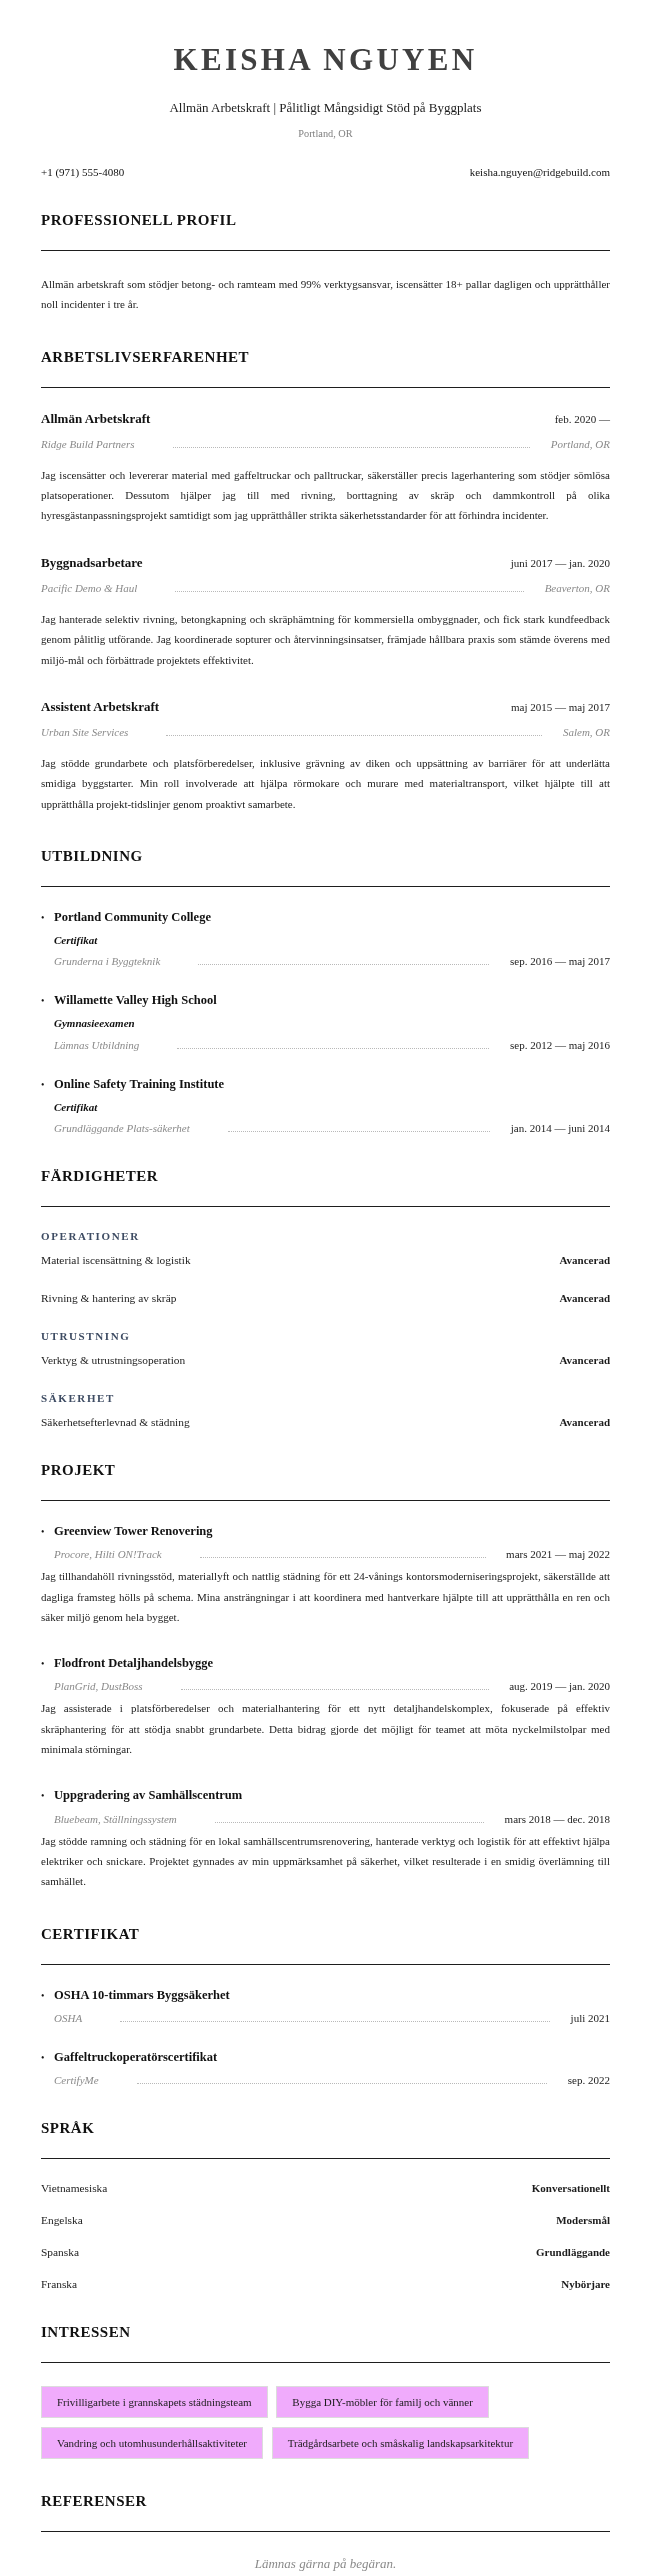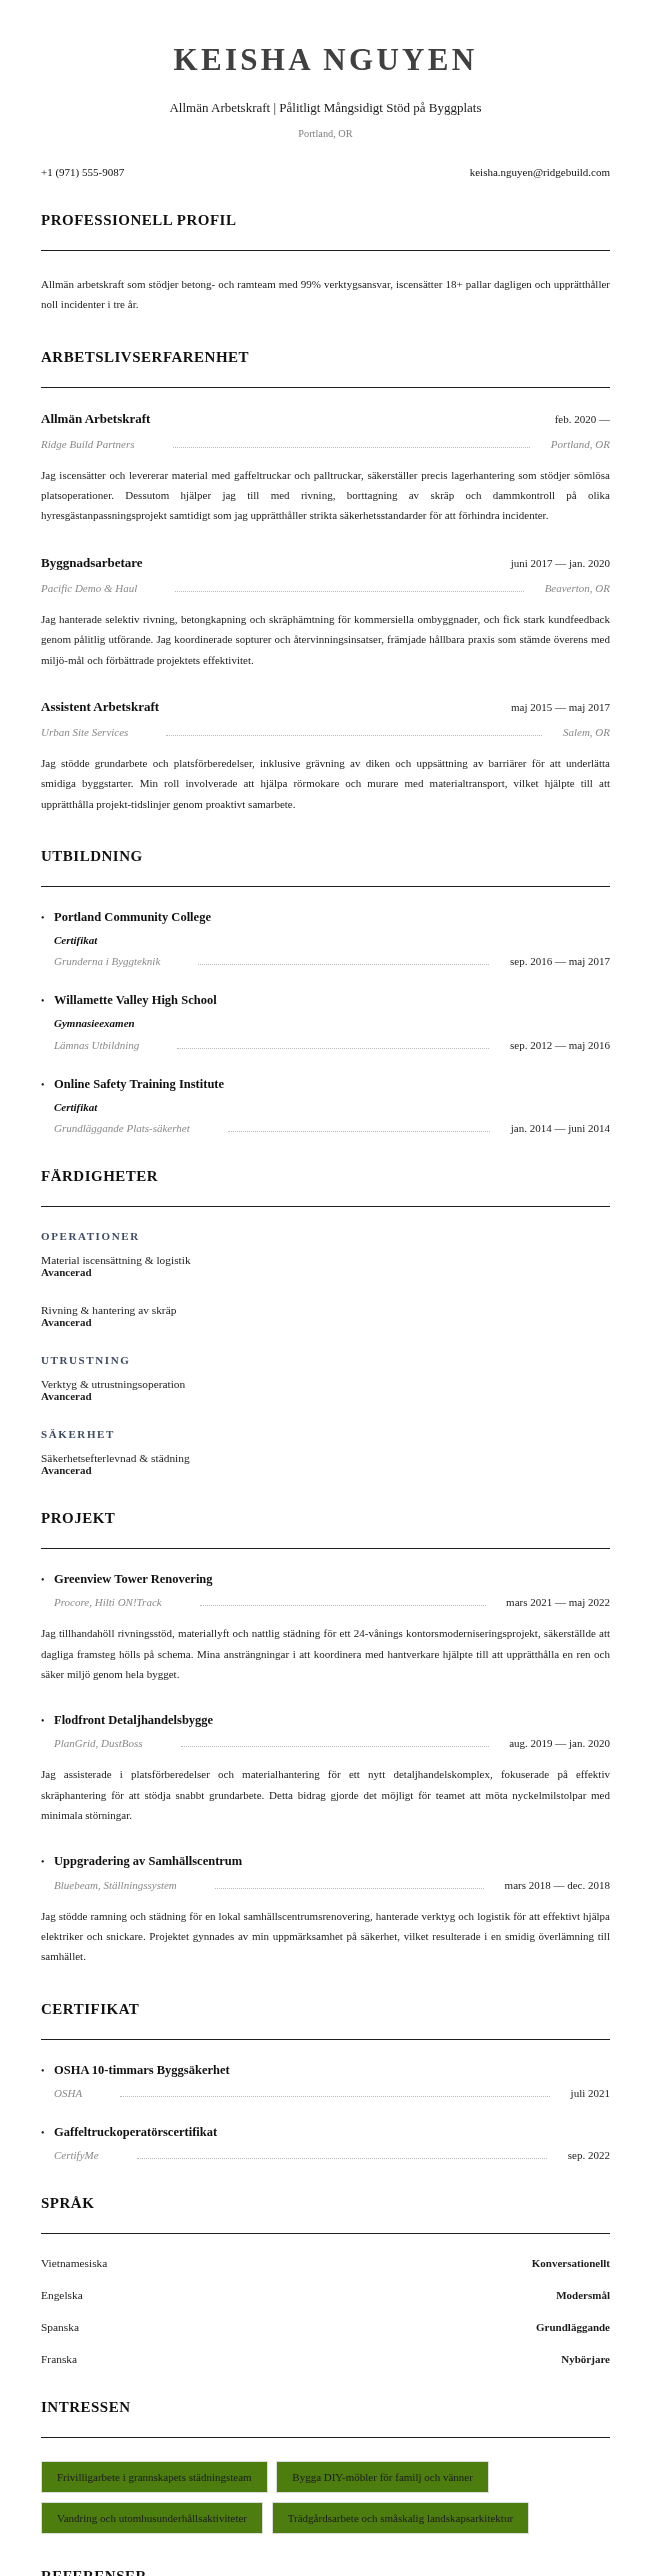--- a/index.html
+++ b/index.html
@@ -50,56 +50,56 @@
 
   
   .bentry { margin-bottom:26px; }
   .bentry:last-child { margin-bottom:0; }
   .bullet-row { display:flex; align-items:baseline; }
   .bullet { width:13px; font-size:9.8px; color:#111; flex:0 0 13px; }
   .bentry-title { font-size:12.5px; font-weight:700; color:#111; }
   .bentry-sub { margin:9.2px 0 0 13px; font-size:11px; font-weight:700; font-style:italic; color:#111; }
   .bentry-meta { display:flex; align-items:baseline; margin:9.2px 0 0 13px; font-size:11px; }
   .bentry-desc {
-    margin-top:15px; font-size:11px; line-height:1.85; text-align:justify; color:#1c1c1c;
+    margin-top:6px; font-size:11px; line-height:1.85; text-align:justify; color:#1c1c1c;
   }
 
   
   .skill-group { margin-bottom:26px; }
   .skill-group:last-child { margin-bottom:0; }
   .skill-cat { font-size:11px; font-weight:700; letter-spacing:1.6px; color:#3e4c63; }
-  .skill-row { display:flex; justify-content:space-between; align-items:baseline; margin-top:12px; font-size:11.4px;flex-direction:column; }
+  .skill-row { display:flex; justify-content:space-between; align-items:baseline; margin-top:12px; font-size:11.4px; }
   .skill-level { font-weight:700; font-size:11px; }
 
   
   .lang-row { display:flex; justify-content:space-between; align-items:baseline; font-size:11.4px; margin-bottom:20px; }
   .lang-row:last-child { margin-bottom:0; }
   .lang-level { font-weight:700; font-size:11px; }
 
   
   .chips { display:flex; flex-wrap:wrap; gap:8.7px 8.7px; }
   .chip {
-    background:#4d7c0f; border:0.5px solid #dcdcdc;
+    background:#f0abfc; border:0.5px solid #dcdcdc;
     padding:9.2px 15px; font-size:11px; color:#1c1c1c;
   }
 
   
   .ref-note { text-align:center; font-style:italic; color:#8a8a8a; font-size:13px; margin-top:24px; }
 </style>
 </head>
 <body>
 
 <div class="page">
 
   <header>
     <div class="name">KEISHA NGUYEN</div>
     <div class="tagline">Allmän Arbetskraft | Pålitligt Mångsidigt Stöd på Byggplats</div>
     <div class="loc-line">Portland, OR</div>
     <div class="contact-row">
-      <span>+1 (971) 555-9087</span>
+      <span>+1 (971) 555-4080</span>
       <span>keisha.nguyen@ridgebuild.com</span>
     </div>
   </header>
 
   <section class="section">
     <h2 class="section-title">PROFESSIONELL PROFIL</h2>
     <div class="section-body">
       <p class="entry-desc" style="margin-top:0;">Allmän arbetskraft som stödjer betong- och ramteam med 99% verktygsansvar, iscensätter 18+ pallar dagligen och upprätthåller noll incidenter i tre år.</p>
     </div>
   </section>

